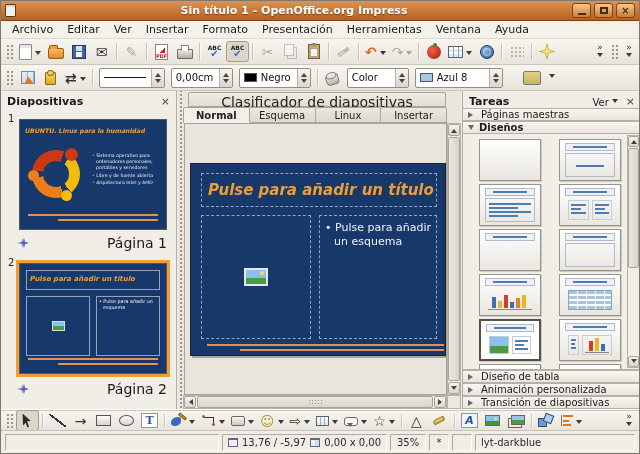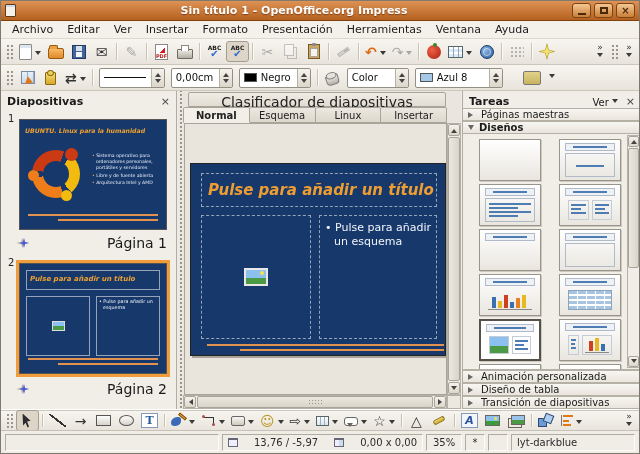--- a/index.html
+++ b/index.html
@@ -195,21 +195,21 @@
 .cols>div{flex:1;border:1px solid #c4ccd8;padding:1px 2px}
 .bars{display:flex;align-items:flex-end;gap:2px;height:100%;padding:1px 4px;border-bottom:1px solid #888}
 .bars b{width:4px;display:block}
 .mtable{width:100%;height:100%;border:1px solid #8aa4c0;background-image:repeating-linear-gradient(90deg,transparent 0 8px,#fff 8px 9px),repeating-linear-gradient(0deg,#a8c4de 0 3px,#fff 3px 5px)}
 .mimg2{flex:1;background:linear-gradient(#8cc0ee 55%,#4a9a46 45%);border:1px solid #888}
 .lt-sub{position:absolute;left:10px;right:10px;top:50%;height:2px;background:#4e7db4}
 .l-scroll{position:absolute;right:1px;top:1px;bottom:1px;width:13px;background:#f1eee8;border:1px solid #b5b1a7}
 
 
 .statusbar{position:absolute;left:0;right:0;bottom:0;height:23px;background:#f0ede7;border-top:1px solid #c6c2b8;display:flex;align-items:center;padding:0 4px;gap:3px;font-size:10px;color:#2a2a2a}
-.cell{height:17px;border:1px solid;border-color:#b0aca2 #fdfcf9 #fdfcf9 #b0aca2;display:flex;align-items:center;padding:0 5px;gap:16px;white-space:nowrap}
+.cell{height:17px;border:1px solid;border-color:#b0aca2 #fdfcf9 #fdfcf9 #b0aca2;display:flex;align-items:center;padding:0 5px;gap:4px;white-space:nowrap}
 .st-ico{width:10px;height:9px;border:1px solid #667;border-top:2px solid #667;background:#eef;flex:none}
 .st-ico.sz{background:linear-gradient(90deg,#eef 50%,#cde 50%)}
 </style>
 </head>
 <body>
 
 <div id="app">
 
   <div class="titlebar">
     <span class="win-ico"></span>
@@ -633,25 +633,25 @@
             <i class="tri-u"></i>
           </span>
         <span style="position:absolute;left:0;right:0;top:12px;height:120px;background:linear-gradient(90deg,#ece8e0,#d9d4c8);border:1px solid #a8a49a;border-radius:2px"></span>
         <span class="sb-btn" style="bottom:0;left:0;width:11px;height:11px">
             <i class="tri-d"></i>
           </span>
       </div>
     </div>
     <div class="sect">
         <span class="s-tri-r"></span>
-        <span>Animación personalizada</span>
+        <span>Diseño de tabla</span>
       </div>
     <div class="sect">
         <span class="s-tri-r"></span>
-        <span>Diseño de tabla</span>
+        <span>Animación personalizada</span>
       </div>
     <div class="sect">
         <span class="s-tri-r"></span>
         <span>Transición de diapositivas</span>
       </div>
   </div>
 
   <div class="tb tbdraw">
     <span class="grip"></span>
     <span class="btn pressed">

